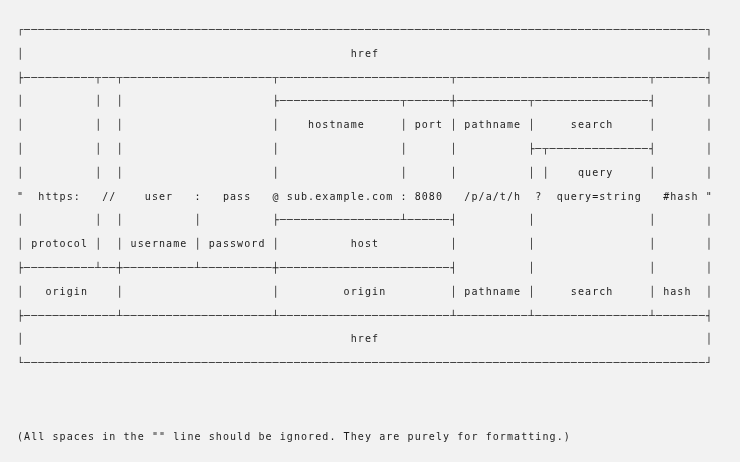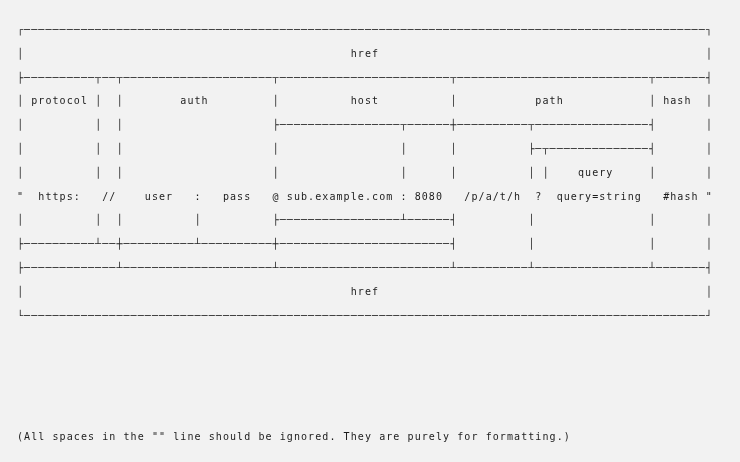--- a/index.html
+++ b/index.html
@@ -38,25 +38,27 @@
     color: #1c1c1c;
   }
 </style>
 </head>
 <body>
 
 <div class="diagram">
   <div class="dline">┌────────────────────────────────────────────────────────────────────────────────────────────────┐</div>
   <div class="dline">│                                              href                                              │</div>
   <div class="dline">├──────────┬──┬─────────────────────┬────────────────────────┬───────────────────────────┬───────┤</div>
-  <div class="dline">│ protocol │  │        auth         │          host          │           path            │ hash  │</div>
   <div class="dline">│          │  │                     ├─────────────────┬──────┼──────────┬────────────────┤       │</div>
+  <div class="dline">│          │  │                     │    hostname     │ port │ pathname │     search     │       │</div>
   <div class="dline">│          │  │                     │                 │      │          ├─┬──────────────┤       │</div>
   <div class="dline">│          │  │                     │                 │      │          │ │    query     │       │</div>
   <div class="dline">"  https:   //    user   :   pass   @ sub.example.com : 8080   /p/a/t/h  ?  query=string   #hash "</div>
   <div class="dline">│          │  │          │          ├─────────────────┴──────┤          │                │       │</div>
+  <div class="dline">│ protocol │  │ username │ password │          host          │          │                │       │</div>
   <div class="dline">├──────────┴──┼──────────┴──────────┼────────────────────────┤          │                │       │</div>
+  <div class="dline">│   origin    │                     │         origin         │ pathname │     search     │ hash  │</div>
   <div class="dline">├─────────────┴─────────────────────┴────────────────────────┴──────────┴────────────────┴───────┤</div>
   <div class="dline">│                                              href                                              │</div>
   <div class="dline">└────────────────────────────────────────────────────────────────────────────────────────────────┘</div>
 </div>
 
 <div class="note">(All spaces in the "" line should be ignored. They are purely for formatting.)</div>
 
 </body></html>

